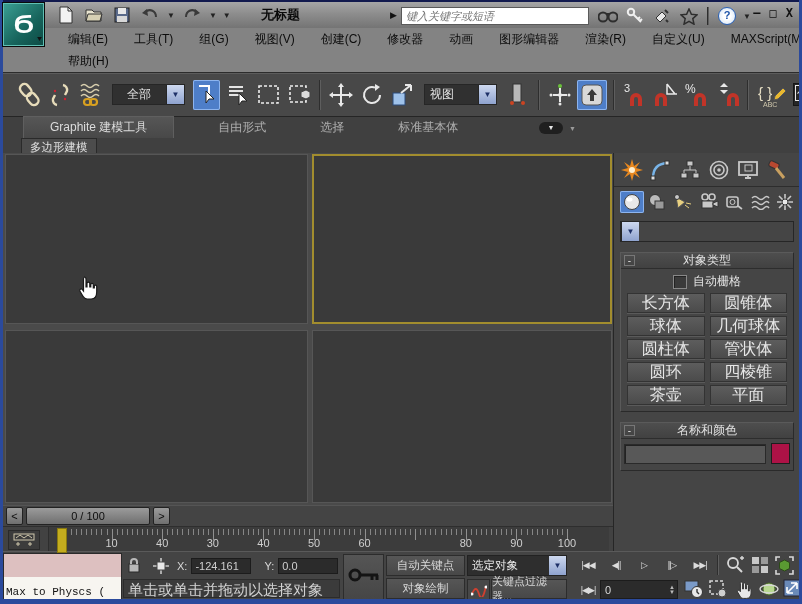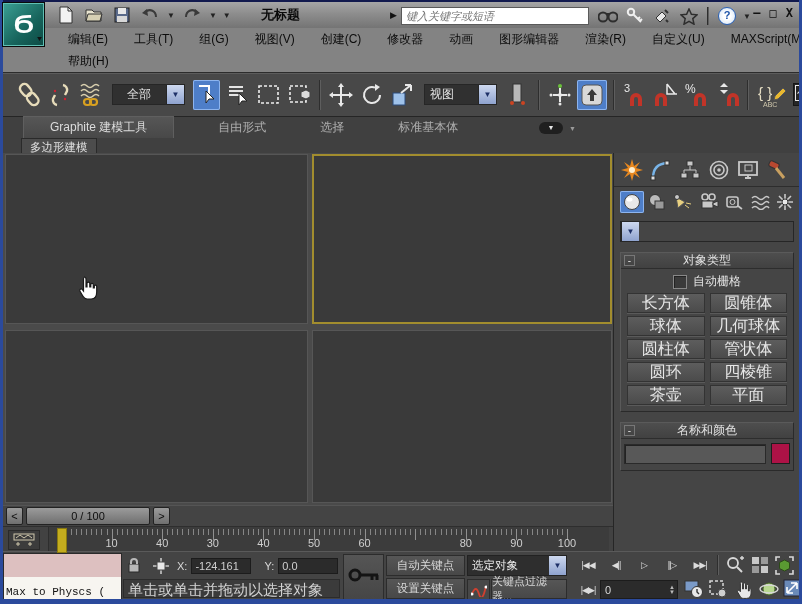--- a/index.html
+++ b/index.html
@@ -603,21 +603,21 @@
     </div>
     <div class="prompt">单击或单击并拖动以选择对象</div>
 
     <div class="keybtn">
       <svg width="32" height="22" viewBox="0 0 32 22">
           <circle cx="7" cy="9" r="5" fill="none" stroke="#141414" stroke-width="3"></circle>
           <path d="M12 9h18M24 9v5M29 9v5" stroke="#141414" stroke-width="3"></path>
         </svg>
     </div>
     <div class="akbtn" style="left:383px;top:3px;">自动关键点</div>
-    <div class="akbtn" style="left:383px;top:26px;">设置关键点</div>
+    <div class="akbtn" style="left:383px;top:26px;">对象绘制</div>
 
     <div class="selcombo">
       <div class="val">选定对象</div>
       <div class="chv">▼</div>
     </div>
     <div class="curvebtn">
       <svg width="16" height="14" viewBox="0 0 16 14">
           <path d="M1 11q4-10 7 0t7-8" fill="none" stroke="#d04030" stroke-width="1.8"></path>
           <circle cx="1" cy="11" r="1.5" fill="#fff"></circle>
           <circle cx="15" cy="4" r="1.5" fill="#fff"></circle>

